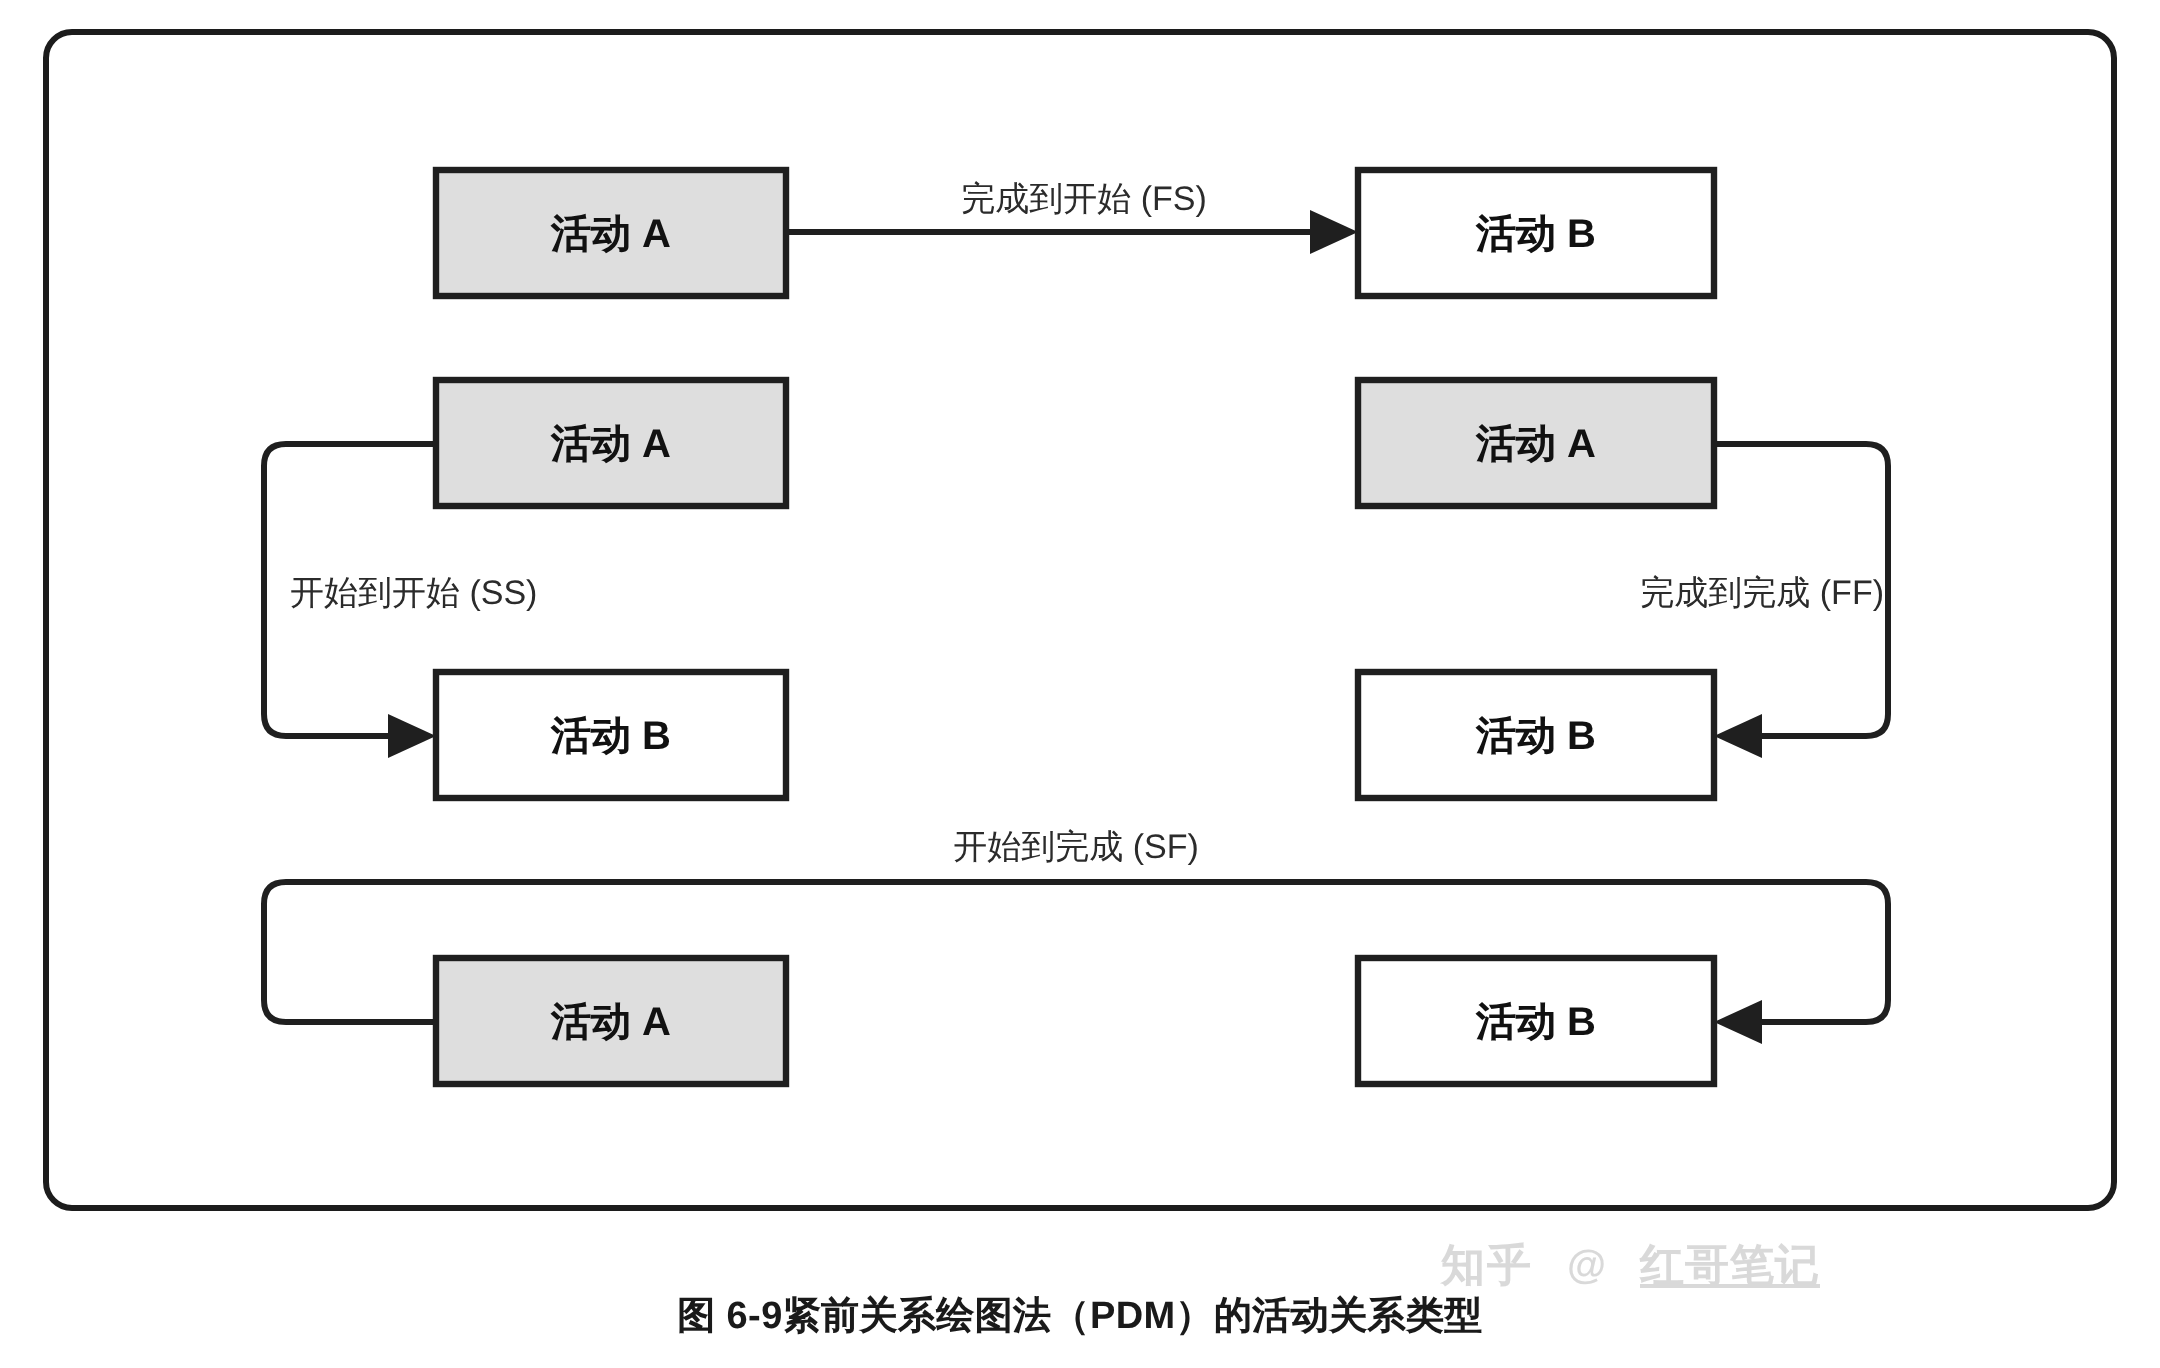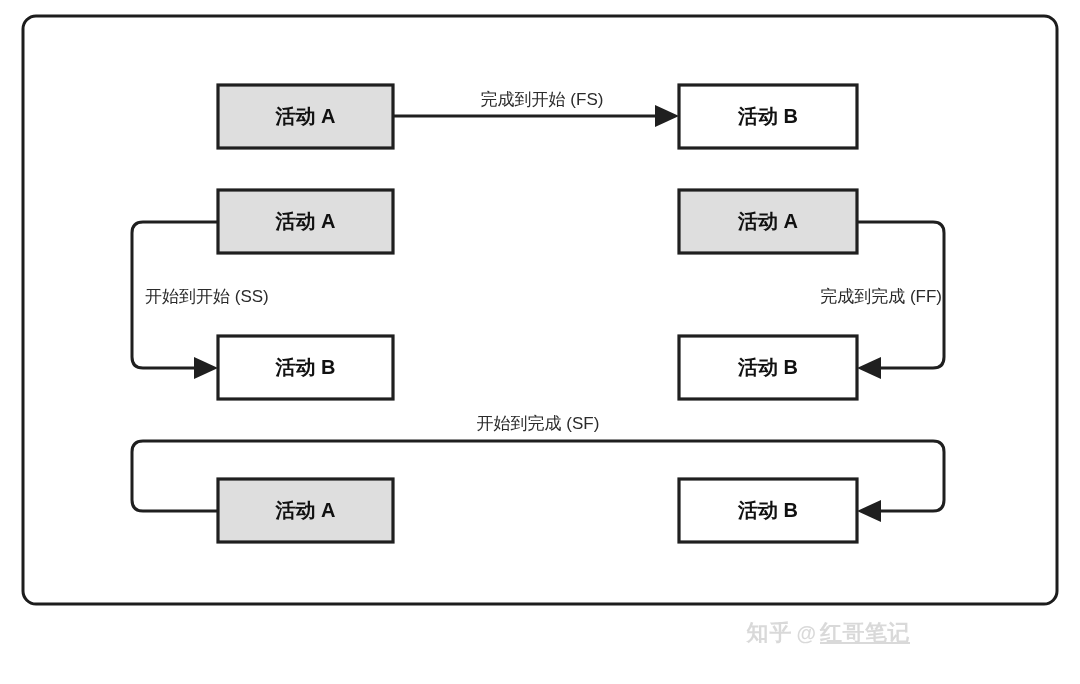--- a/index.html
+++ b/index.html
@@ -76,21 +76,21 @@
     font-weight: bold;
     color: #1a1a1a;
     letter-spacing: 0.2px;
   }
   .watermark {
     position: absolute;
     right: 14px;
     top: 618px;
     display: flex;
     align-items: center;
-    gap: 4px;
+    gap: 17px;
     font-family: "Liberation Sans", "DejaVu Sans", sans-serif;
     font-size: 22px;
     font-weight: bold;
     color: #d8d8d8;
     opacity: 0.95;
     user-select: none;
   }
   .watermark .wm-site { letter-spacing: 1px; }
   .watermark .wm-at { font-size: 20px; }
   .watermark .wm-user { letter-spacing: 0.5px; text-decoration: underline; }
@@ -151,20 +151,21 @@
       <text class="node-label" x="305.5" y="512">活动 A</text>
 
       <rect class="node-box plain" x="679" y="479" width="178" height="63"></rect>
       <text class="node-label" x="768" y="512">活动 B</text>
 
       <text class="rel-label mid" x="538" y="429">开始到完成 (SF)</text>
     </g>
 
   </svg>
 
+  <div class="caption">图 6-9紧前关系绘图法（PDM）的活动关系类型</div>
 
   <div class="watermark">
     <span class="wm-site">知乎</span>
     <span class="wm-at">@</span>
     <span class="wm-user">红哥笔记</span>
   </div>
 
 </div>
 
 </body></html>

